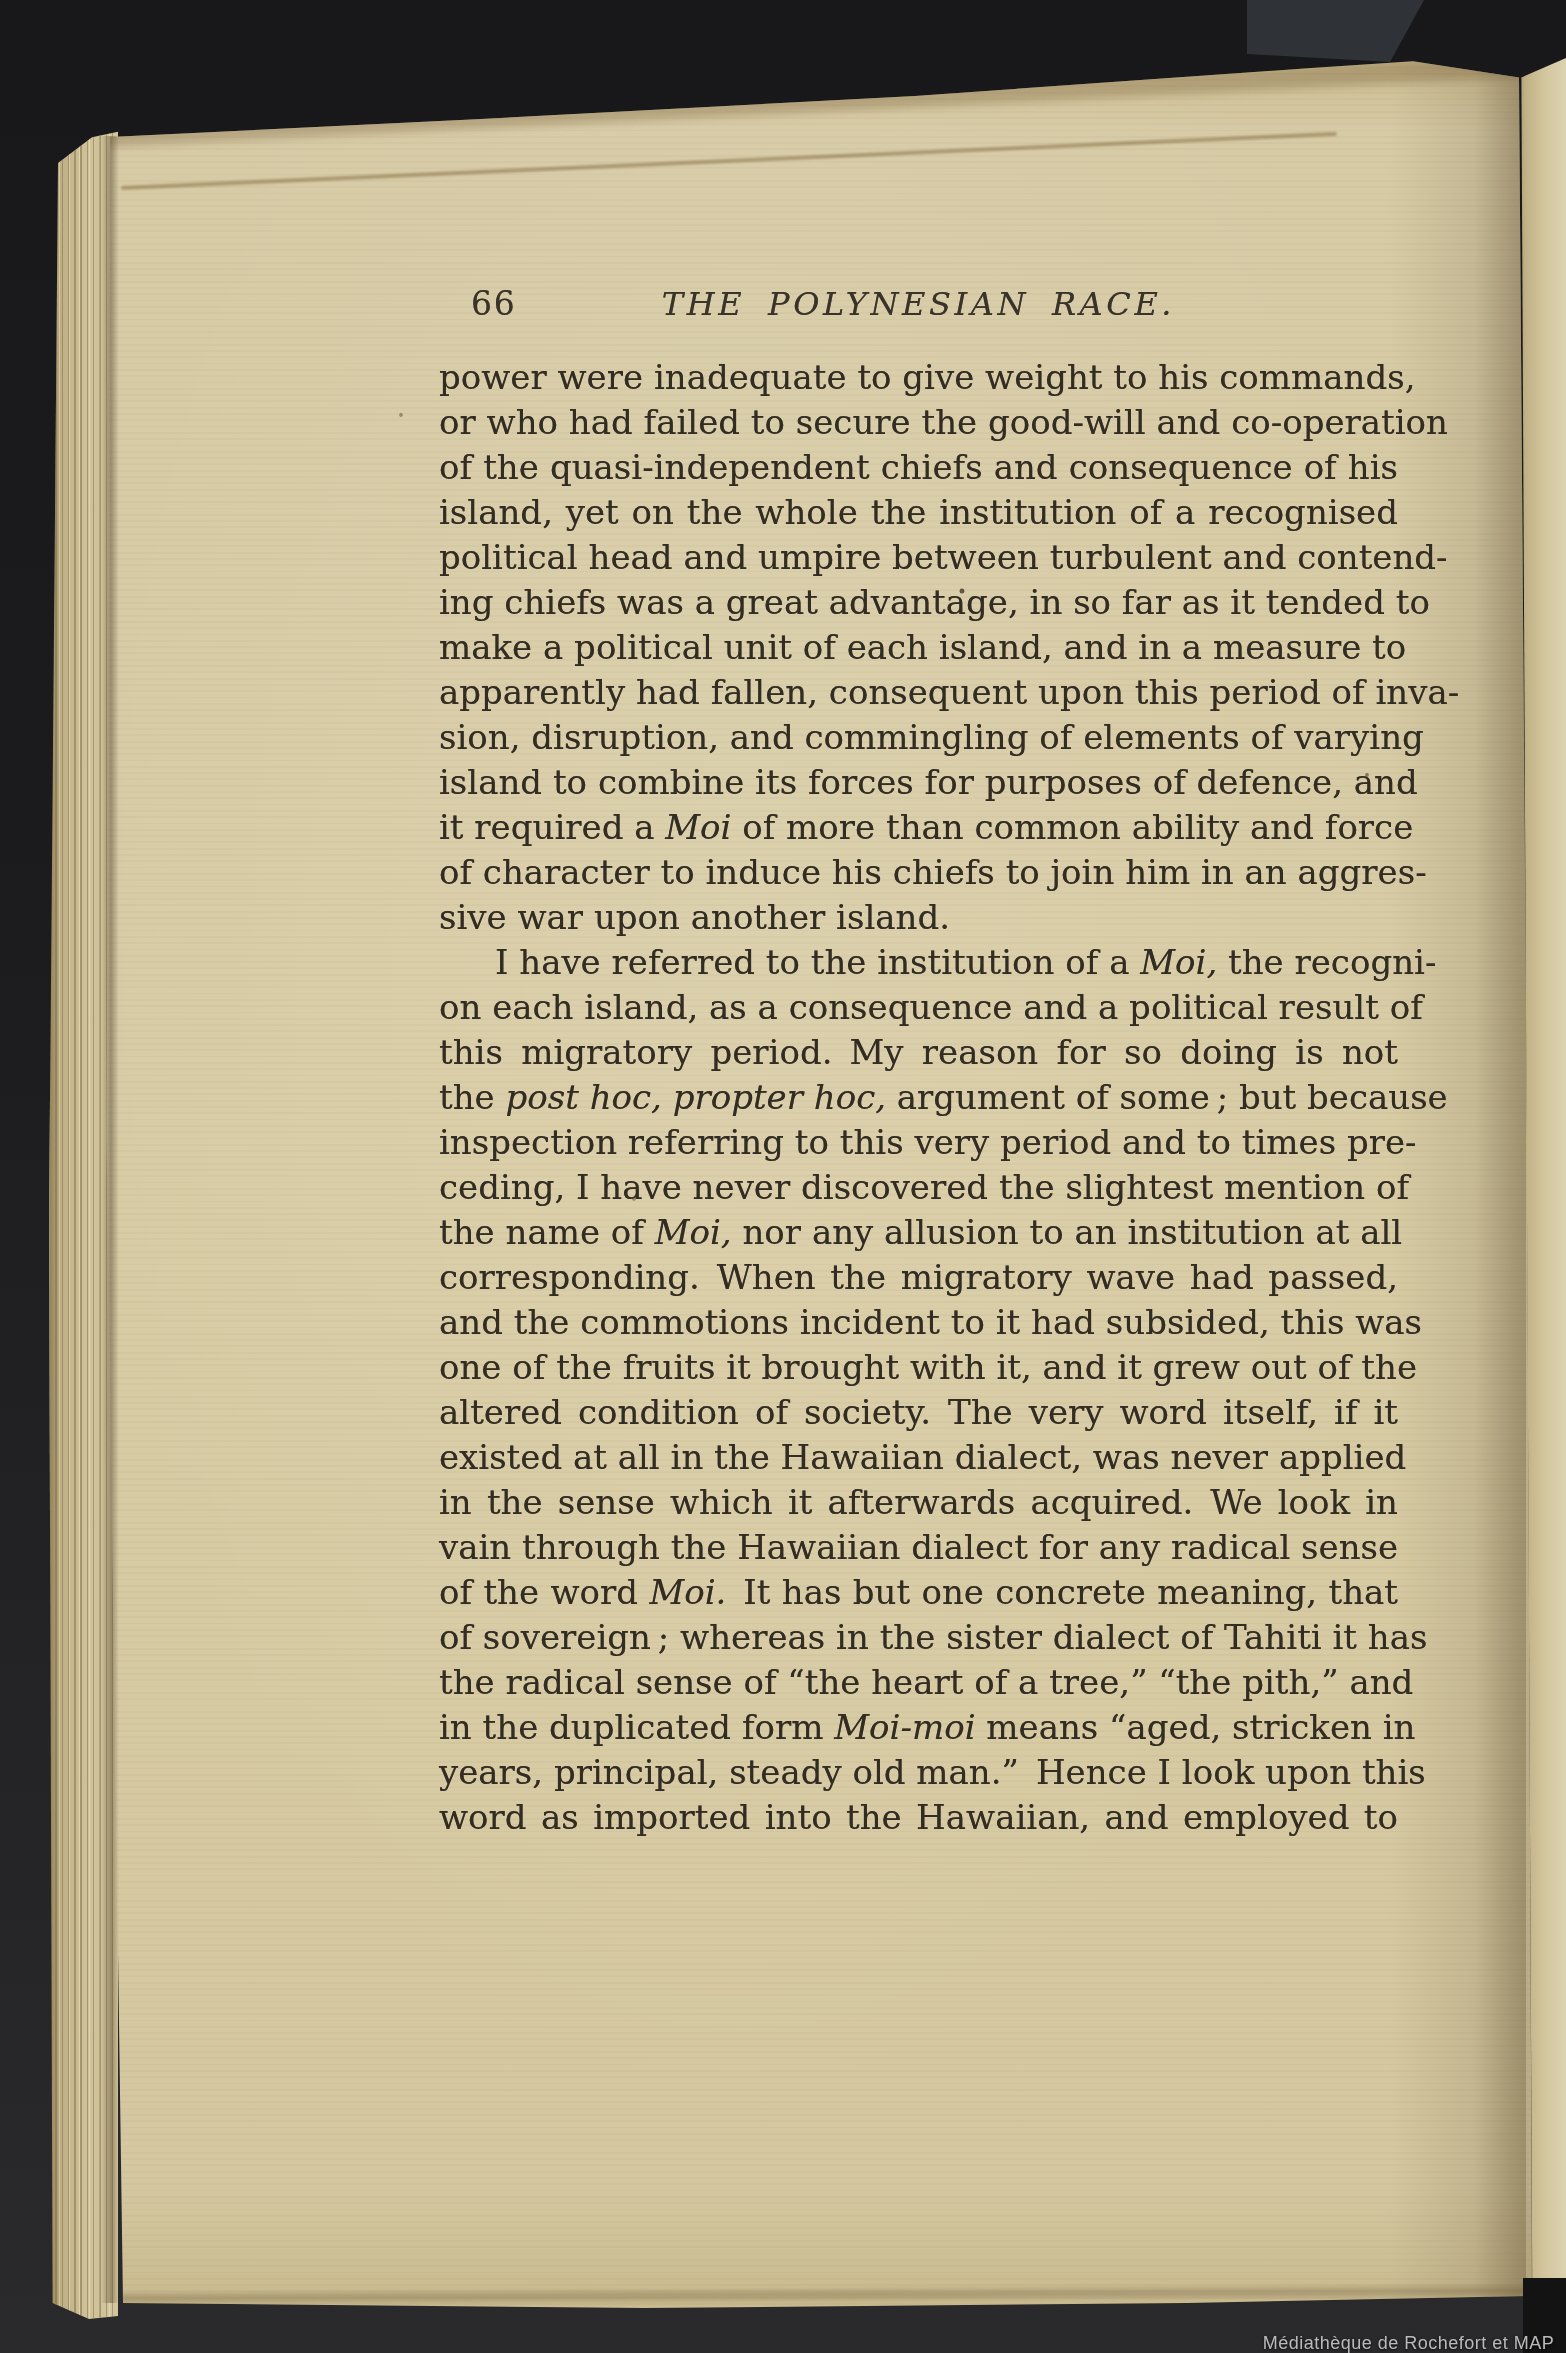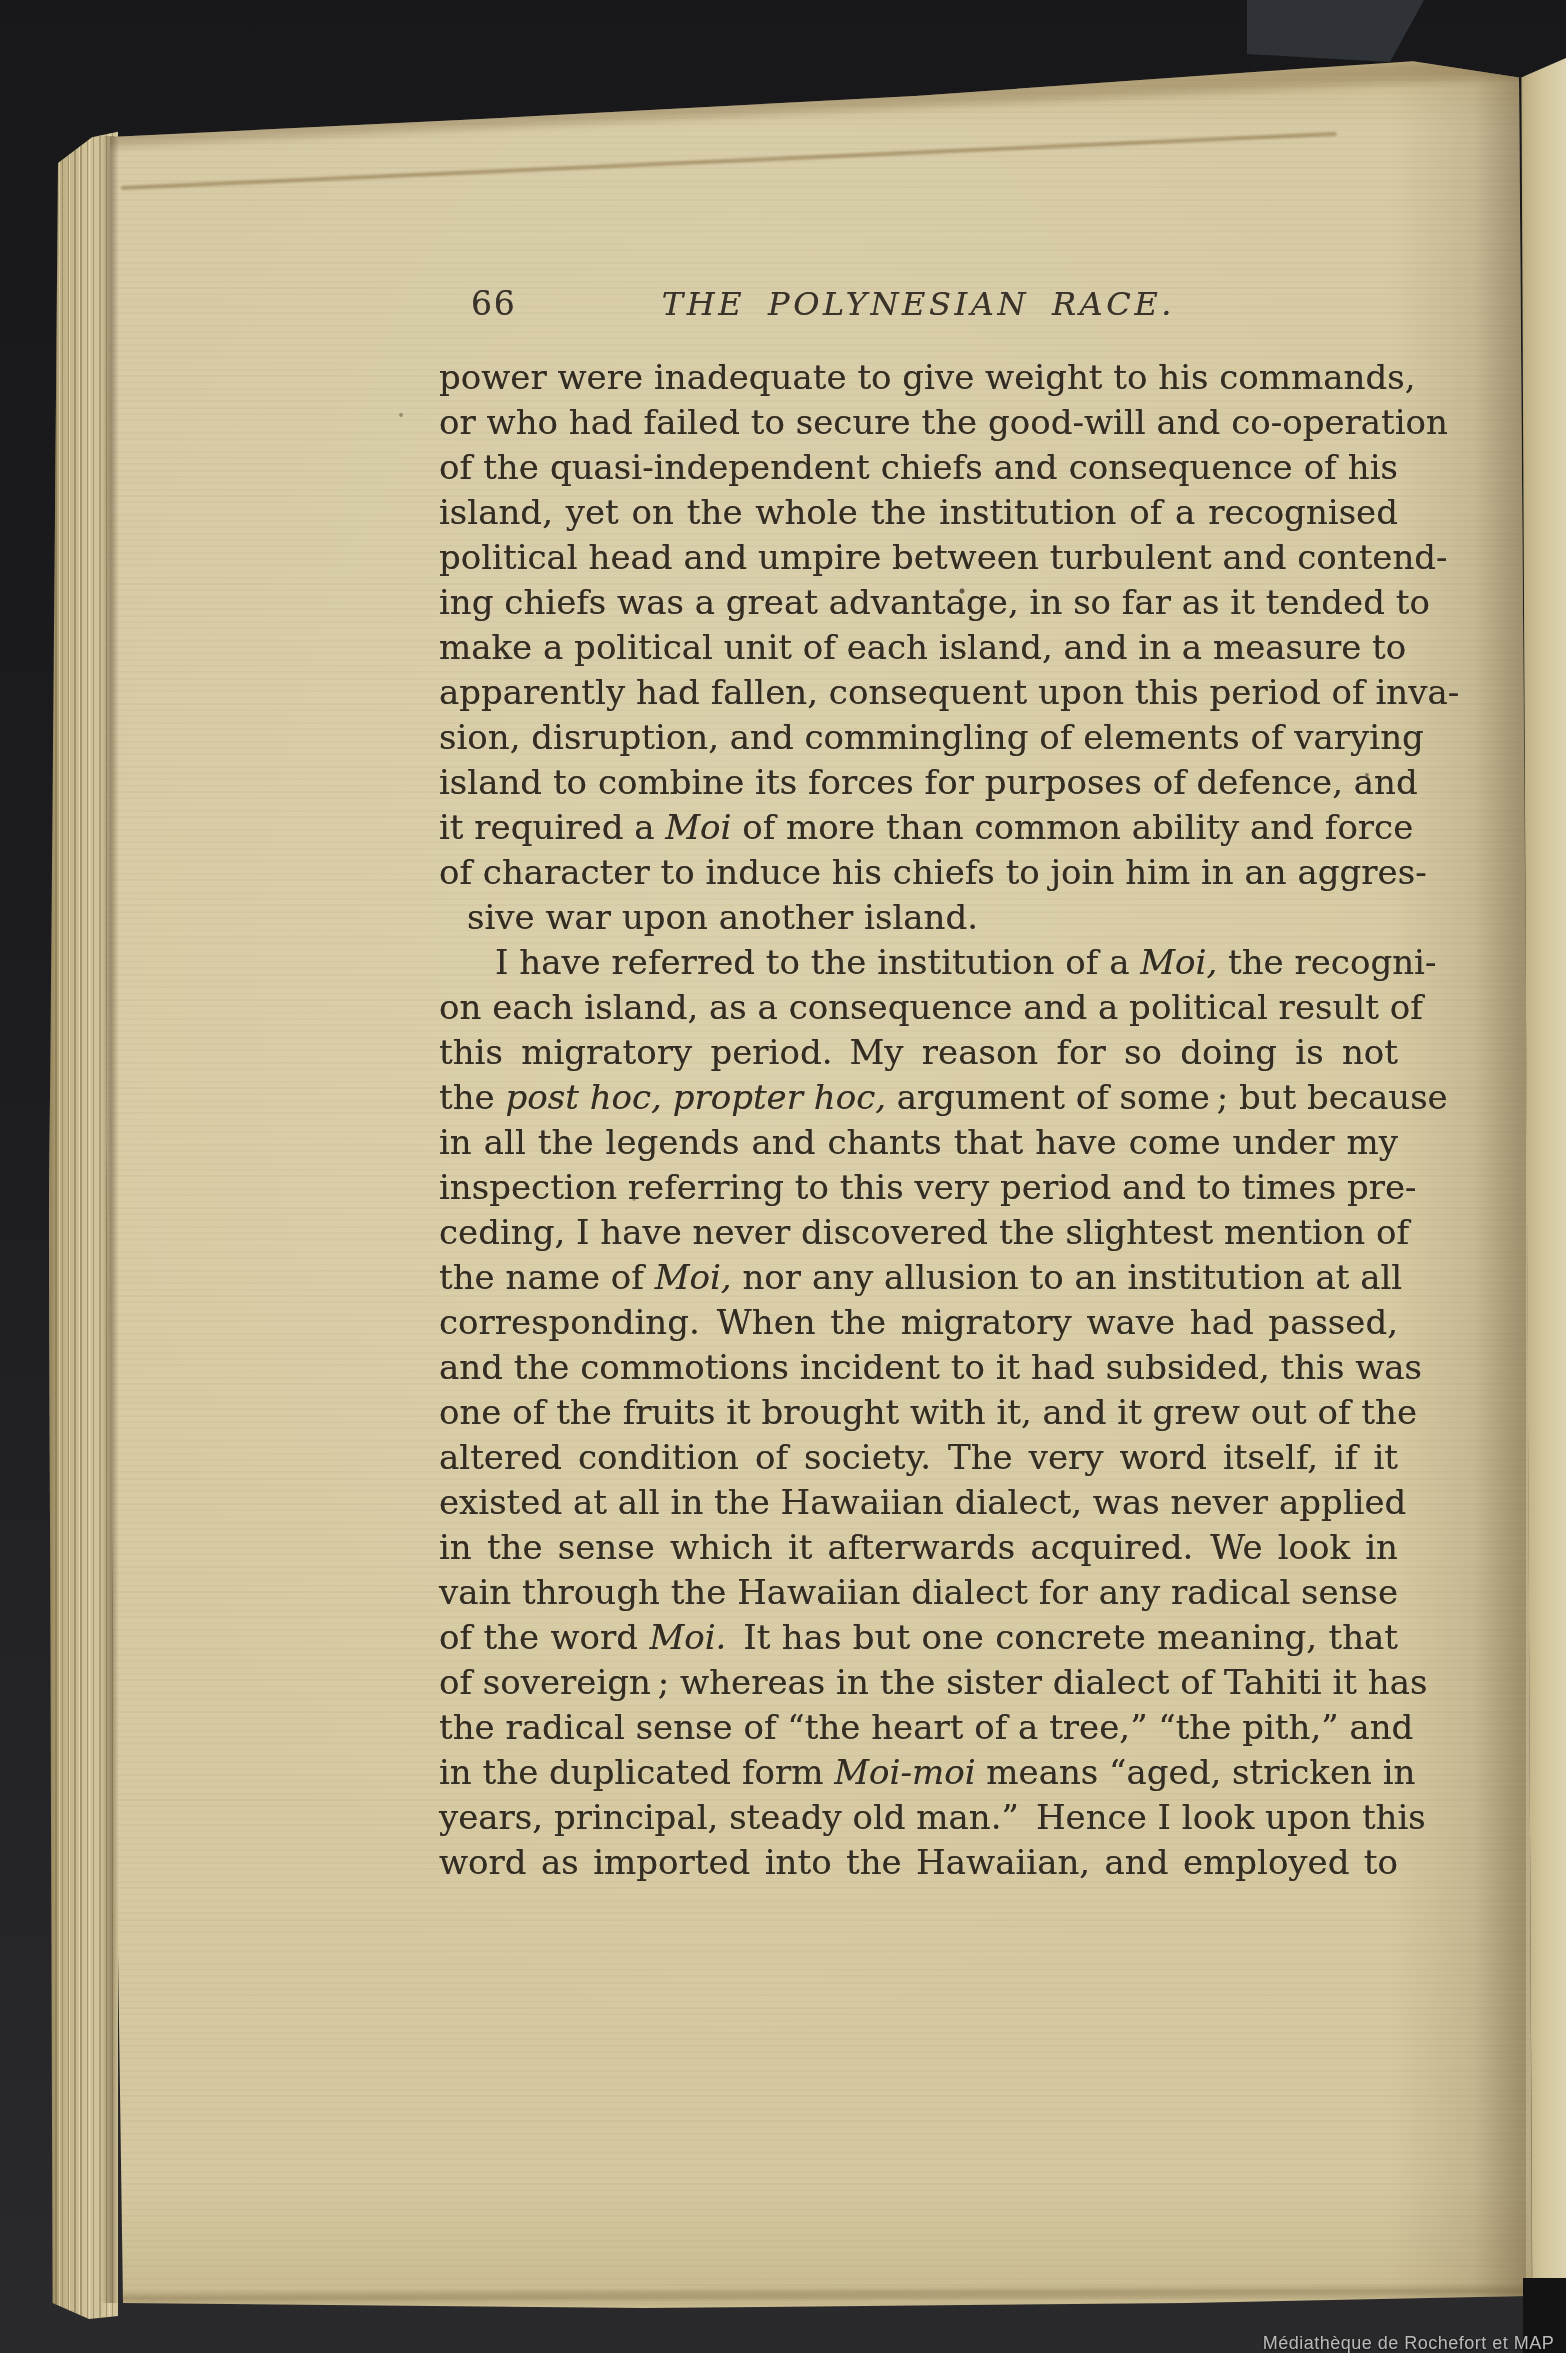--- a/index.html
+++ b/index.html
@@ -93,21 +93,21 @@
   .text-block{
     position:absolute;left:338px;top:301px;width:959px;
     color:var(--ink,#322c23);
   }
   .text-line{
     height:45px;line-height:45px;font-size:34px;
     text-align:justify;text-align-last:justify;
     text-shadow:0 0 0.5px rgba(50,44,34,.55);
     white-space:nowrap;
   }
-  .text-line.no-just{text-align:left;text-align-last:left;margin-left:28px;}
+  .text-line.no-just{text-align:left;text-align-last:left;}
   .text-line.indent{text-indent:56px;}
   .text-line .it{font-style:italic;}
   
   .watermark{
     position:absolute;right:12.7px;bottom:0;
     font-family:"Liberation Sans", sans-serif;font-size:18px;letter-spacing:0.5px;
     color:var(--watermark,#b9b9b9);
     text-shadow:0 0.9px 2.7px rgba(0,0,0,.85), 0 0 0.9px #4a4a4a;
   }
 </style>
@@ -140,21 +140,20 @@
         <div class="text-line"><span>apparently had fallen, consequent upon this period of inva-</span></div>
         <div class="text-line"><span>sion, disruption, and commingling of elements of varying</span></div>
         <div class="text-line"><span>island to combine its forces for purposes of defence, and</span></div>
         <div class="text-line"><span>it required a </span><span class="it">Moi</span><span> of more than common ability and force</span></div>
         <div class="text-line"><span>of character to induce his chiefs to join him in an aggres-</span></div>
         <div class="text-line no-just"><span>sive war upon another island.</span></div>
         <div class="text-line indent"><span>I have referred to the institution of a </span><span class="it">Moi,</span><span> the recogni-</span></div>
         <div class="text-line"><span>on each island, as a consequence and a political result of</span></div>
         <div class="text-line"><span>this migratory period. My reason for so doing is not</span></div>
         <div class="text-line"><span>the </span><span class="it">post hoc, propter hoc,</span><span> argument of some ; but because</span></div>
-        <div class="text-line"><span>in all the legends and chants that have come under my</span></div>
         <div class="text-line"><span>inspection referring to this very period and to times pre-</span></div>
         <div class="text-line"><span>ceding, I have never discovered the slightest mention of</span></div>
         <div class="text-line"><span>the name of </span><span class="it">Moi,</span><span> nor any allusion to an institution at all</span></div>
         <div class="text-line"><span>corresponding. When the migratory wave had passed,</span></div>
         <div class="text-line"><span>and the commotions incident to it had subsided, this was</span></div>
         <div class="text-line"><span>one of the fruits it brought with it, and it grew out of the</span></div>
         <div class="text-line"><span>altered condition of society. The very word itself, if it</span></div>
         <div class="text-line"><span>existed at all in the Hawaiian dialect, was never applied</span></div>
         <div class="text-line"><span>in the sense which it afterwards acquired. We look in</span></div>
         <div class="text-line"><span>vain through the Hawaiian dialect for any radical sense</span></div>

